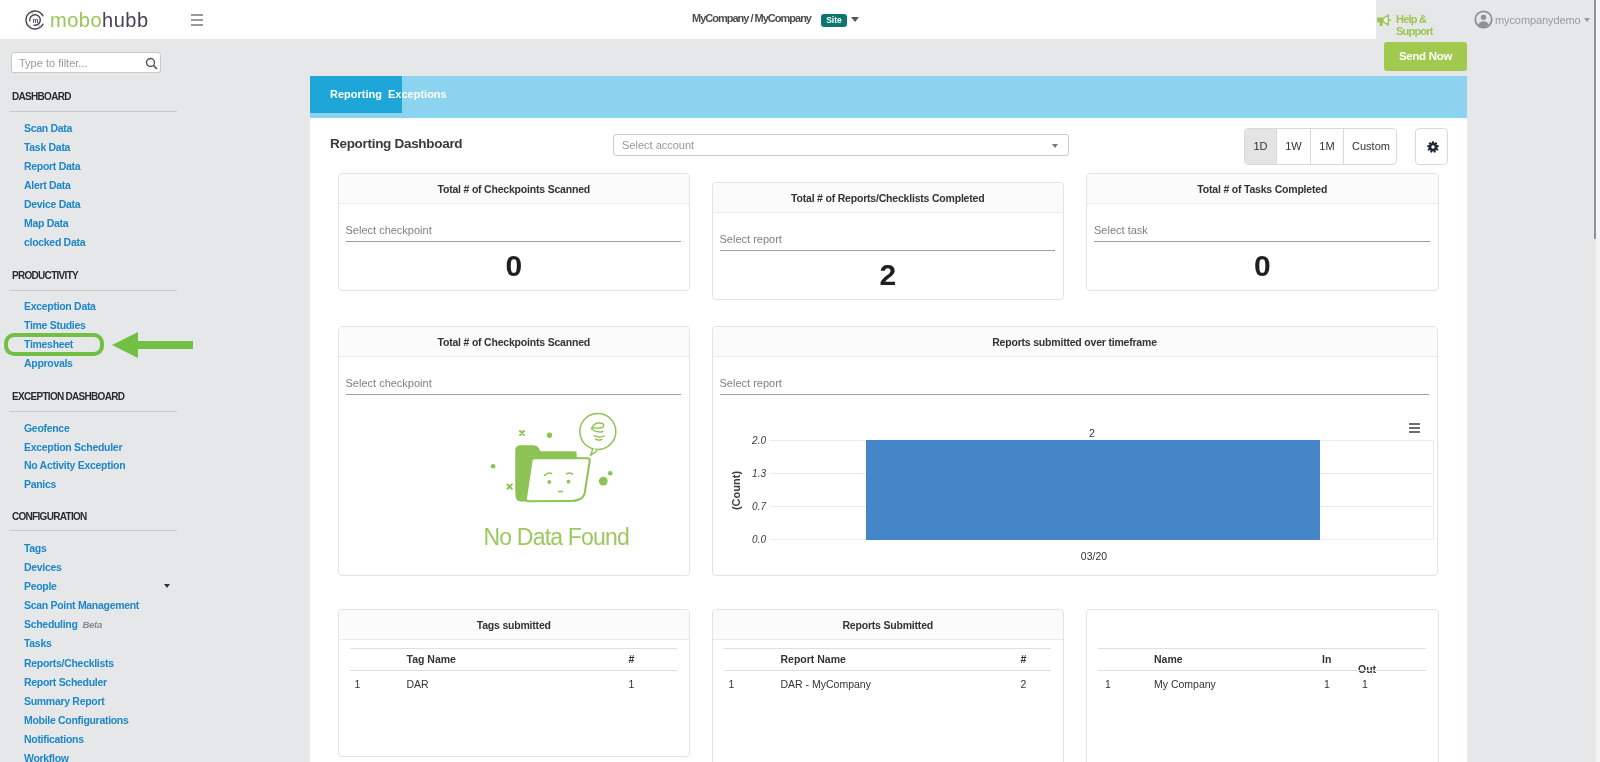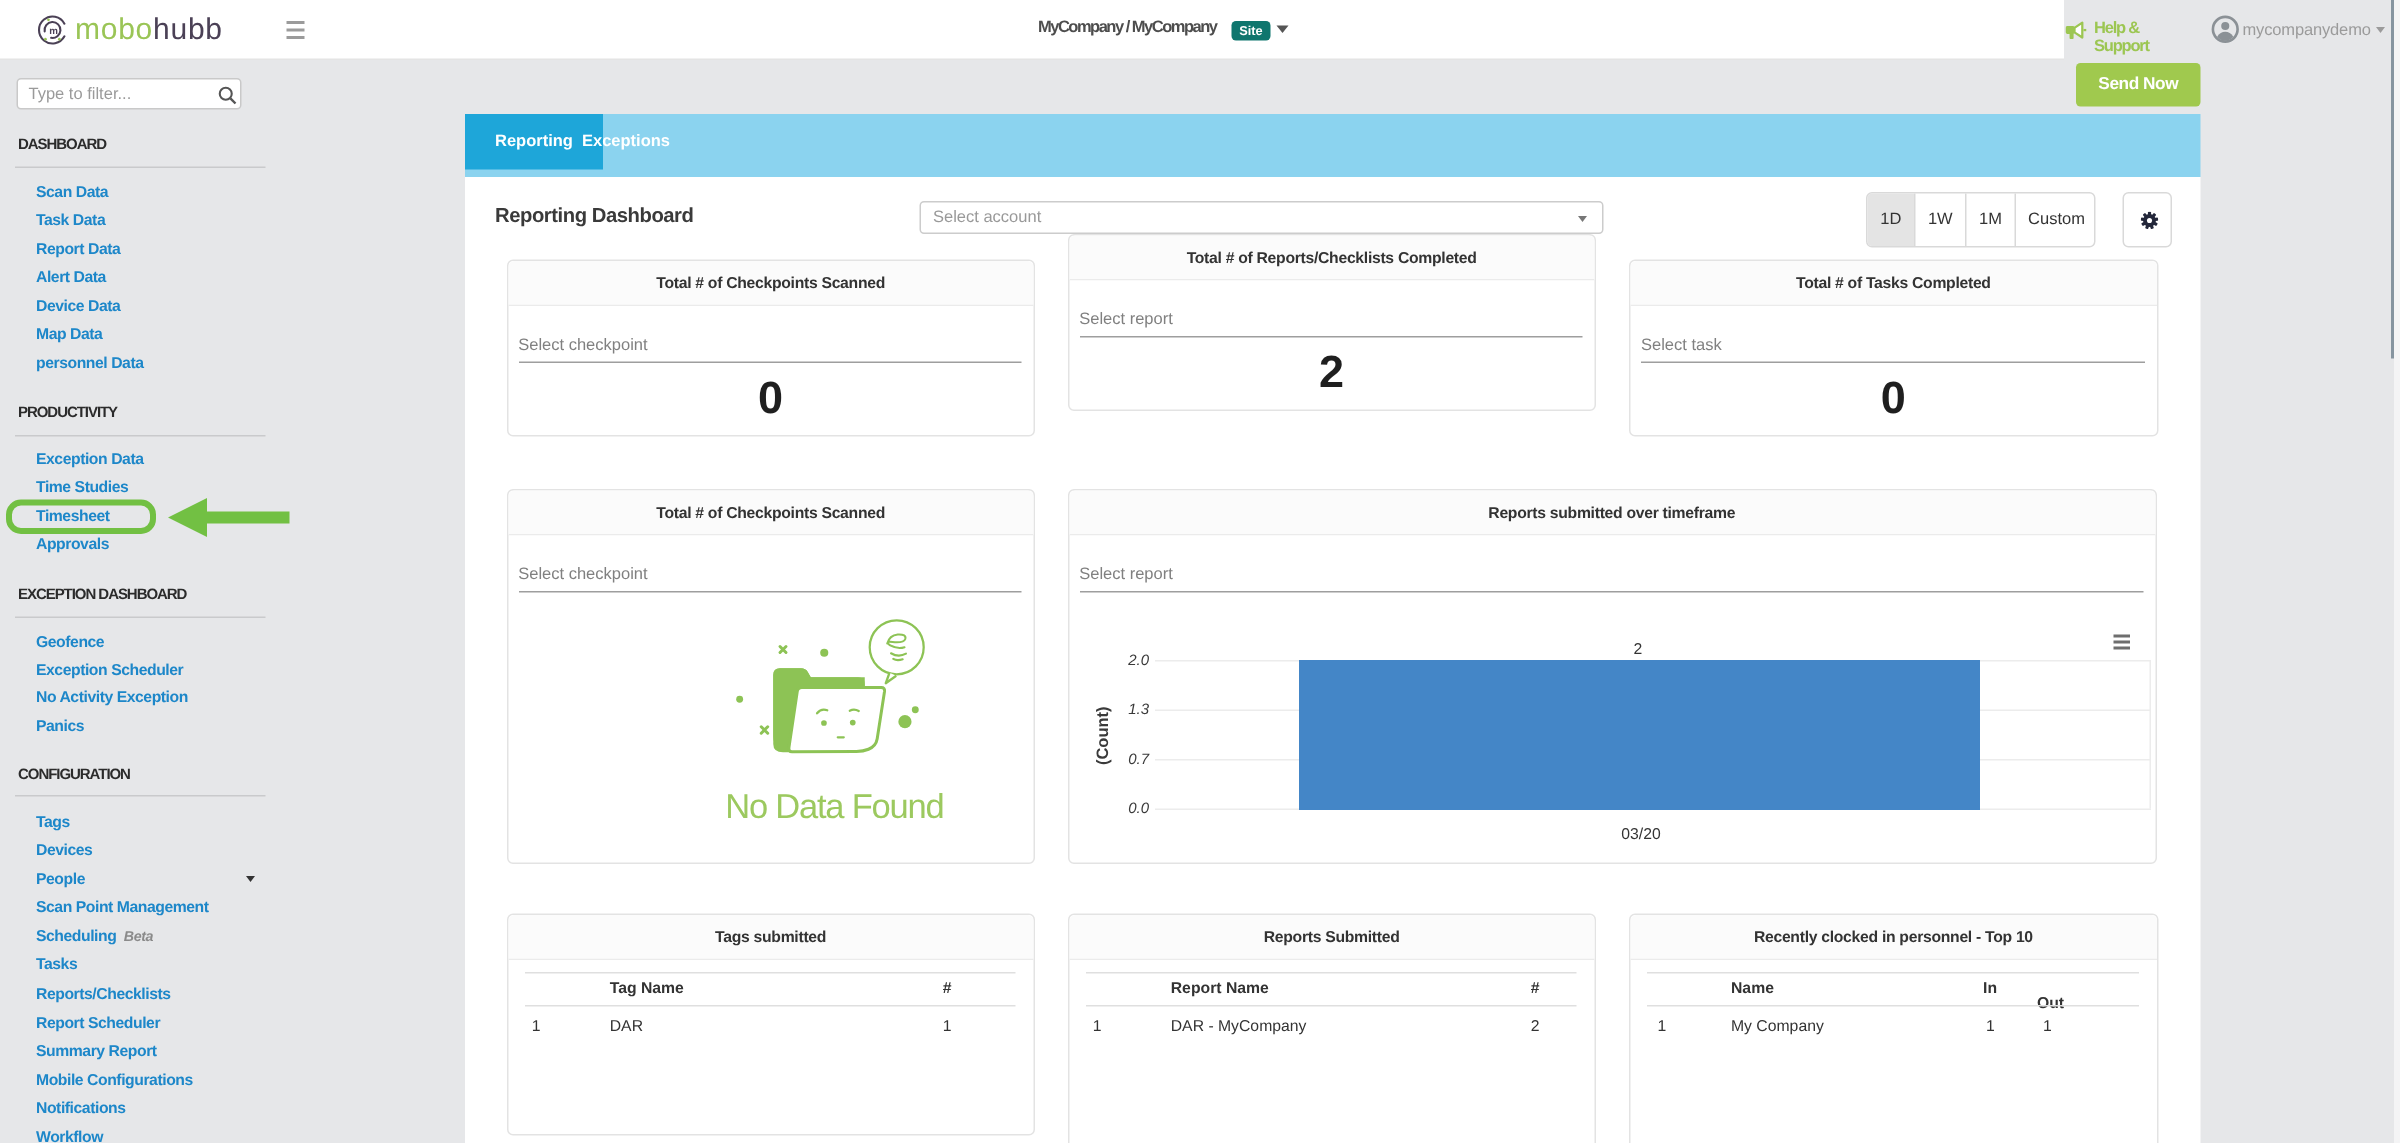--- a/index.html
+++ b/index.html
@@ -94,21 +94,21 @@
 
 <div class="sec" style="top:91px">DASHBOARD</div>
 <div class="shr" style="top:111px"></div>
 <div class="nav" style="top:118.5px;line-height:19.1px;">
 <div>Scan Data</div>
     <div>Task Data</div>
     <div>Report Data</div>
     <div>Alert Data</div>
     <div>Device Data</div>
     <div>Map Data</div>
-    <div>personnel Data</div>
+    <div>clocked Data</div>
 </div>
 
 <div class="sec" style="top:270px">PRODUCTIVITY</div>
 <div class="shr" style="top:290px"></div>
 <div class="nav" style="top:296.5px;line-height:19.2px;">
 <div>Exception Data</div>
     <div>Time Studies</div>
     <div>Timesheet</div>
     <div>Approvals</div>
 </div>
@@ -177,21 +177,21 @@
     <circle r="1.7" fill="#fff"></circle>
   </svg>
 </div>
 
 <div class="card" style="left:337.5px;top:173px;width:352.5px;height:118px;">
   <div class="chead">Total # of Checkpoints Scanned</div>
   <div class="sel" style="top:50px">Select checkpoint</div>
   <div class="uline" style="top:67px"></div>
   <div class="bignum" style="top:77px">0</div>
 </div>
-<div class="card" style="left:711.5px;top:156px;width:352.5px;height:118px;">
+<div class="card" style="left:711.5px;top:182px;width:352.5px;height:118px;">
   <div class="chead">Total # of Reports/Checklists Completed</div>
   <div class="sel" style="top:50px">Select report</div>
   <div class="uline" style="top:67px"></div>
   <div class="bignum" style="top:77px">2</div>
 </div>
 <div class="card" style="left:1086px;top:173px;width:352.5px;height:118px;">
   <div class="chead">Total # of Tasks Completed</div>
   <div class="sel" style="top:50px">Select task</div>
   <div class="uline" style="top:67px"></div>
   <div class="bignum" style="top:77px">0</div>
@@ -276,21 +276,20 @@
   <div class="chead">Reports Submitted</div>
   <div class="tline" style="left:11px;right:12px;top:38px"></div>
   <div class="th" style="left:68px;top:43px">Report Name</div>
   <div class="th" style="left:308px;top:43px">#</div>
   <div class="tline" style="left:11px;right:12px;top:60px"></div>
   <div class="td" style="left:16px;top:68px">1</div>
   <div class="td" style="left:68px;top:68px">DAR - MyCompany</div>
   <div class="td" style="left:308px;top:68px">2</div>
 </div>
 <div class="card" style="left:1086px;top:609px;width:352.5px;height:160px;">
-  <div class="chead">Recently clocked in personnel - Top 10</div>
   <div class="tline" style="left:11px;right:12px;top:38px"></div>
   <div class="th" style="left:67px;top:43px">Name</div>
   <div class="th" style="left:235px;top:43px">In</div>
   <div class="th" style="left:271px;top:53px">Out</div>
   <div class="tline" style="left:11px;right:12px;top:60px"></div>
   <div class="td" style="left:18px;top:68px">1</div>
   <div class="td" style="left:67px;top:68px">My Company</div>
   <div class="td" style="left:237px;top:68px">1</div>
   <div class="td" style="left:275px;top:68px">1</div>
 </div>

